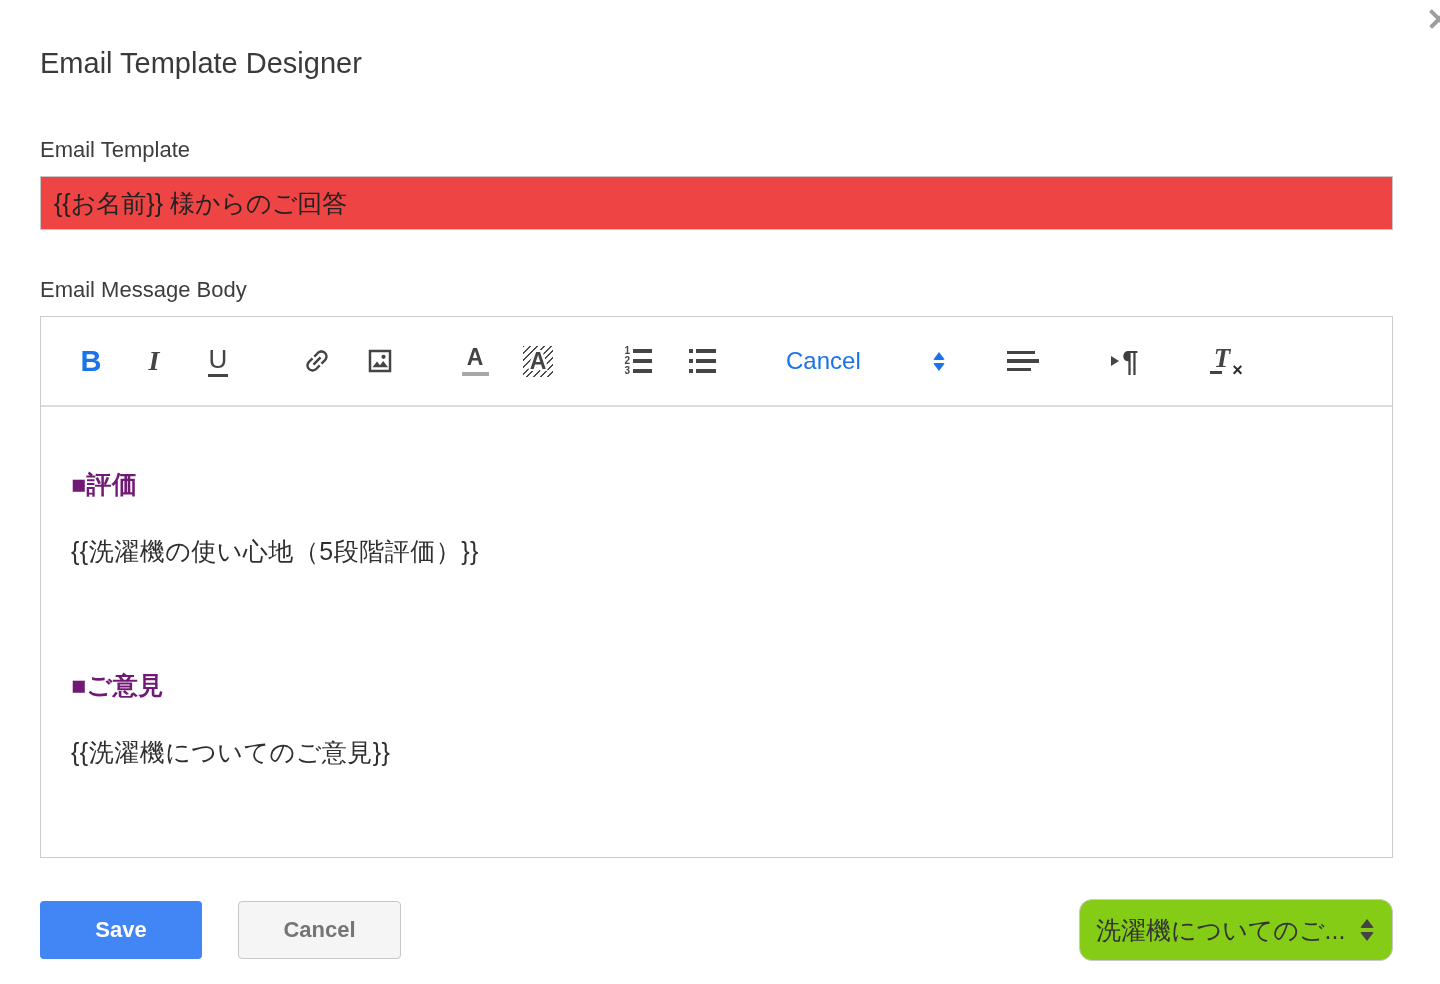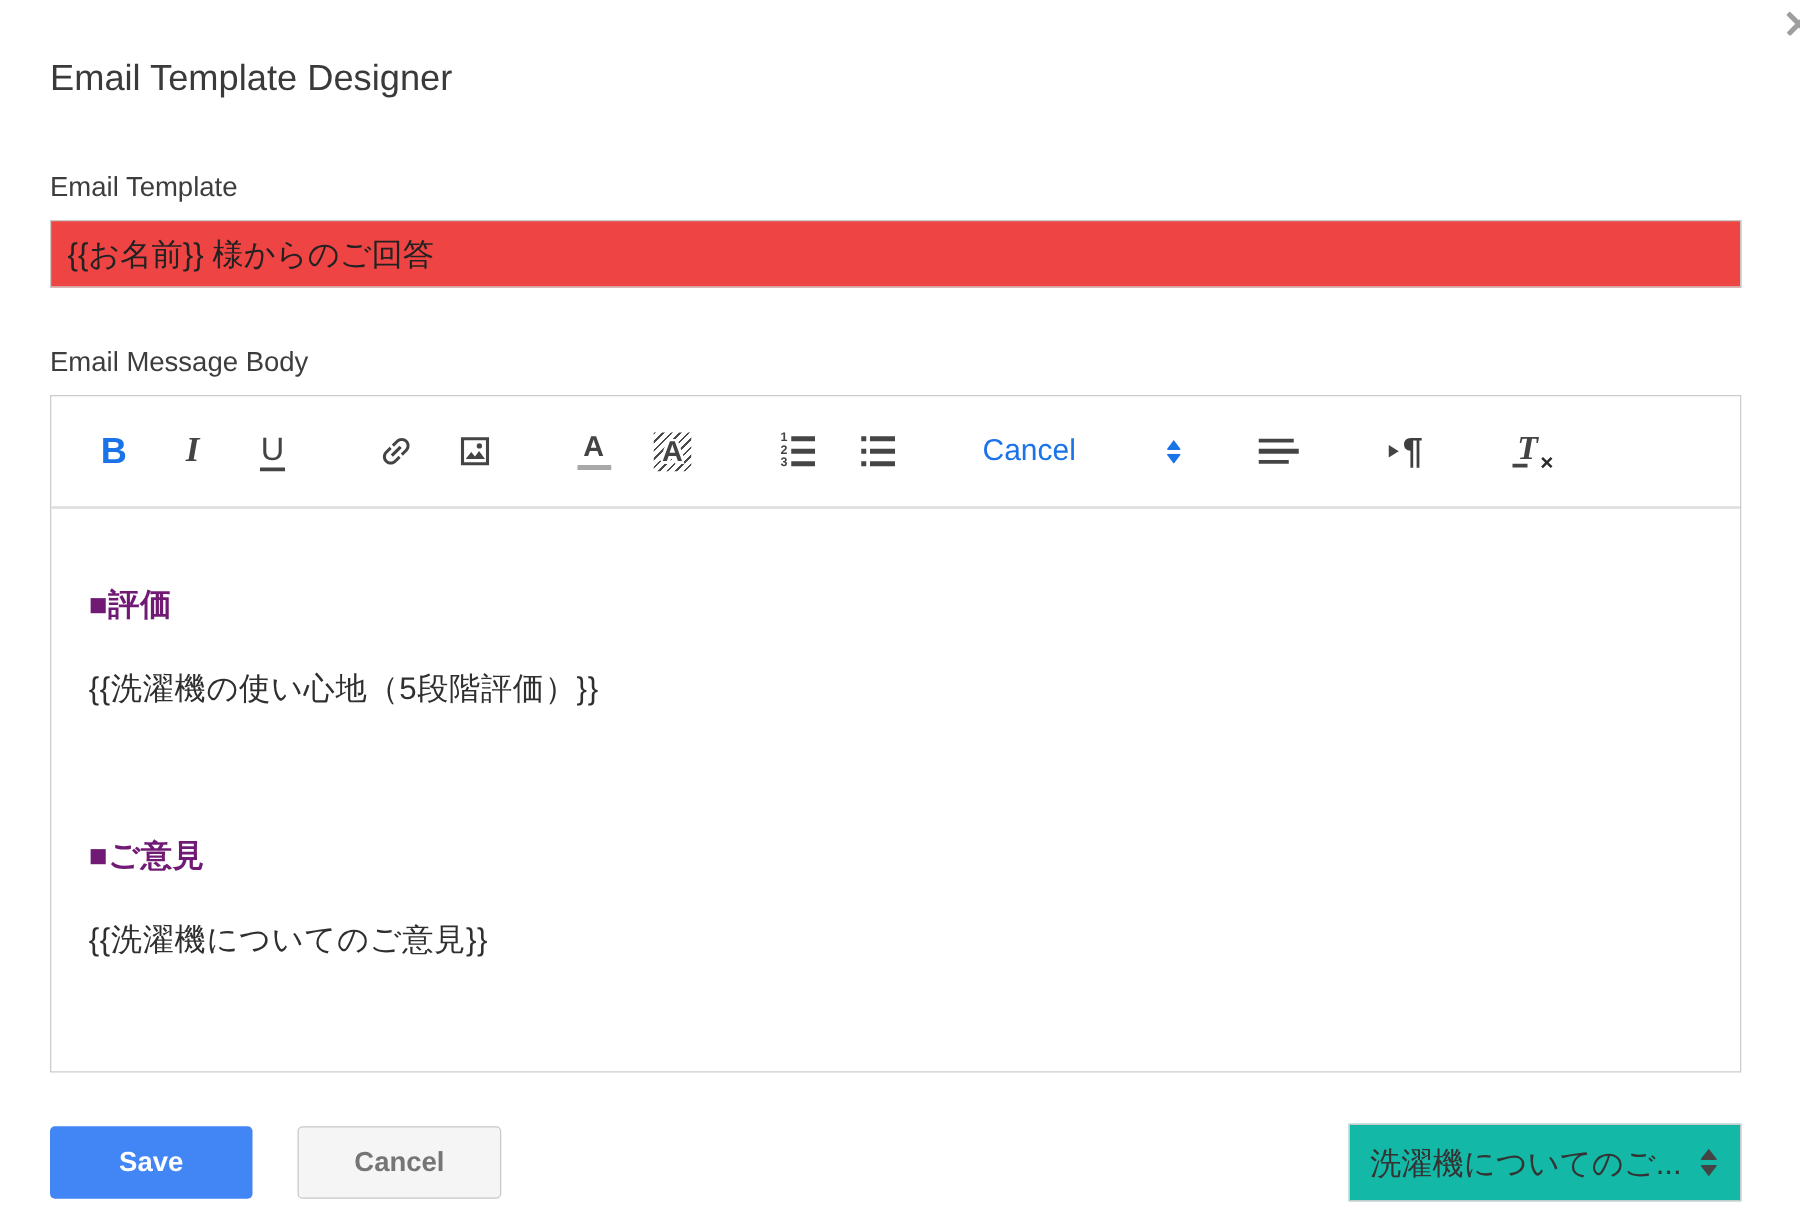--- a/index.html
+++ b/index.html
@@ -110,21 +110,21 @@
   .footer { margin-top: 41px; display: flex; align-items: center; }
   .btn {
     height: 58px; border-radius: 4px; font-family: "Liberation Sans", sans-serif;
     font-size: 22px; font-weight: 700; cursor: pointer; border: none;
   }
   .btn-save { width: 162px; background: #4285f4; color: #ffffff; }
   .btn-cancel { width: 163px; margin-left: 36px; background: #f5f5f5; border: 1px solid #c8c8c8; color: #757575; }
 
   .question-dropdown {
     margin-left: auto; width: 314px; height: 62px;
-    background: #14b8a6; border: 1px solid #c9c9c9; border-radius: 0;
+    background: #84cc16; border: 1px solid #c9c9c9; border-radius: 13px;
     display: flex; align-items: center; padding: 0 18px 0 16px; cursor: pointer;
   }
   .question-dropdown .value { font-size: 25px; color: #333; white-space: nowrap; overflow: hidden; }
   .question-dropdown .stack-arrows { margin-left: auto; }
   .question-dropdown .tri-up { border-bottom-color: #444; border-left-width: 7px; border-right-width: 7px; border-bottom-width: 9px; }
   .question-dropdown .tri-down { border-top-color: #444; border-left-width: 7px; border-right-width: 7px; border-top-width: 9px; margin-top: 4px; }
 </style>
 </head>
 <body>
 

